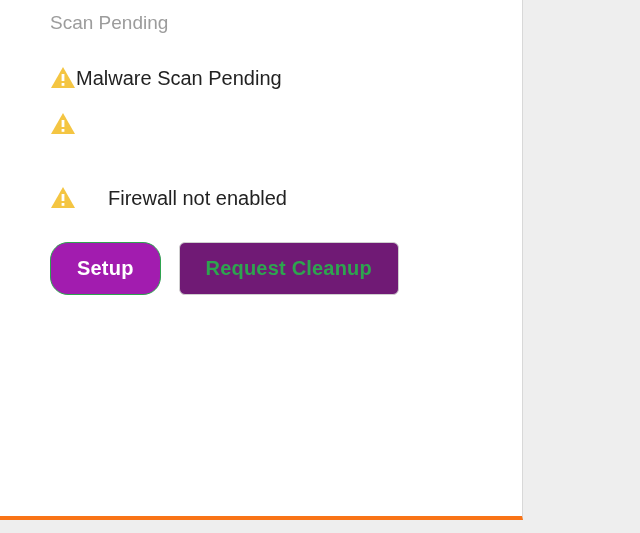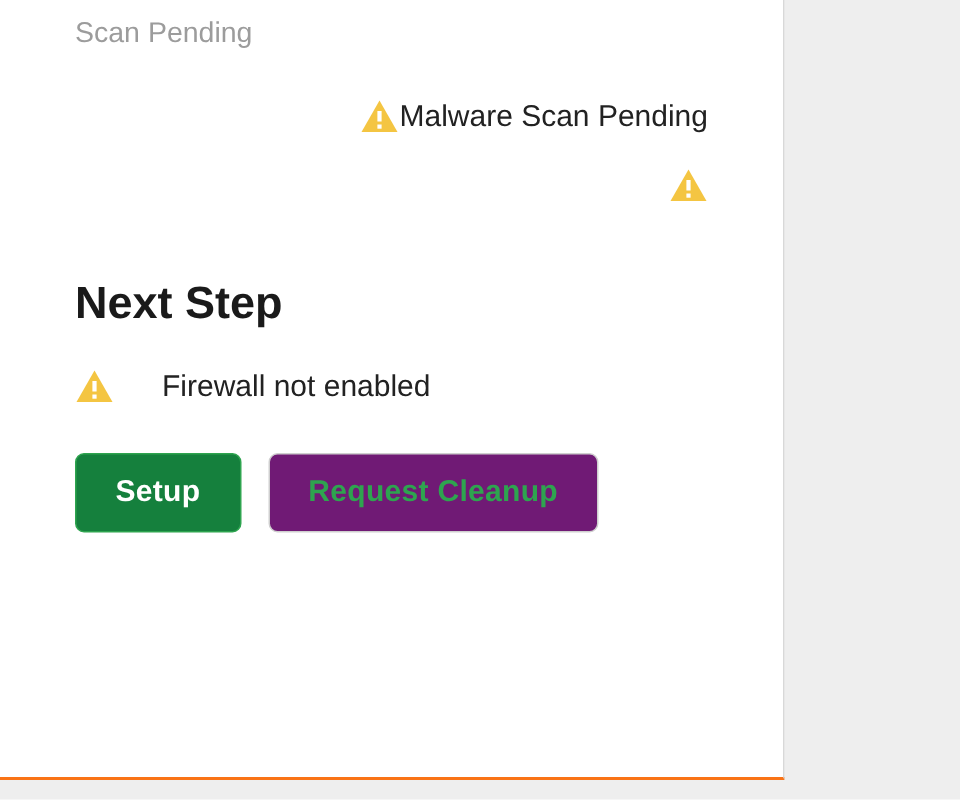--- a/index.html
+++ b/index.html
@@ -6,41 +6,40 @@
     body {
       font-family: Arial, Helvetica, sans-serif;
       background: #eeeeee;
       width: 640px;
       height: 533px;
       position: relative;
     }
     .panel {
       background: #ffffff;
       border-right: 1px solid #d8d8d8;
-      border-bottom: 2px solid #f97316;
+      border-bottom: 4px solid #f97316;
       width: 523px;
       height: 520px;
       padding: 8px 50px 36px 50px;
       position: relative;
     }
     .status-subtitle {
       color: #9c9c9c;
       font-size: 19px;
       margin-bottom: 32px;
       margin-top: 4px;
     }
     .status-list {
       list-style: none;
       margin-bottom: 50px;
     }
     .status-list li {
       display: flex;
       align-items: center;
       margin-bottom: 22px;
-      justify-content: flex-end;
     }
     .warning-triangle {
       width: 26px;
       height: 24px;
       flex-shrink: 0;
     }
     .status-text {
       color: #222222;
       font-size: 20px;
     }
@@ -64,23 +63,24 @@
       font-family: Arial, Helvetica, sans-serif;
       font-size: 20px;
       font-weight: 700;
       padding: 14px 26px;
       border-radius: 6px;
       cursor: pointer;
       border: 1px solid transparent;
       letter-spacing: 0.2px;
     }
     .btn-primary {
-      background: #15803d;
+      background: #a21caf;
       color: #ffffff;
       border-color: #2ea44f;
+      border-radius: 18px;
     }
     .btn-secondary {
       background: #701a75;
       color: #2ea44f;
       border: 1px solid #cfcfcf;
     }
   </style>
 </head>
 <body>
 
@@ -103,21 +103,20 @@
       <span class="warning-triangle">
         <svg viewBox="0 0 26 24" width="26" height="24">
           <path d="M13 1 L25 22 L1 22 Z" fill="#f4c542"></path>
           <rect x="11.6" y="8" width="2.8" height="7" fill="#ffffff"></rect>
           <rect x="11.6" y="17" width="2.8" height="2.8" fill="#ffffff"></rect>
         </svg>
       </span>
     </li>
   </ul>
 
-  <h2 class="section-heading">Next Step</h2>
 
   <div class="firewall-row">
     <span class="warning-triangle">
       <svg viewBox="0 0 26 24" width="26" height="24">
         <path d="M13 1 L25 22 L1 22 Z" fill="#f4c542"></path>
         <rect x="11.6" y="8" width="2.8" height="7" fill="#ffffff"></rect>
         <rect x="11.6" y="17" width="2.8" height="2.8" fill="#ffffff"></rect>
       </svg>
     </span>
     <span class="status-text">Firewall not enabled</span>

